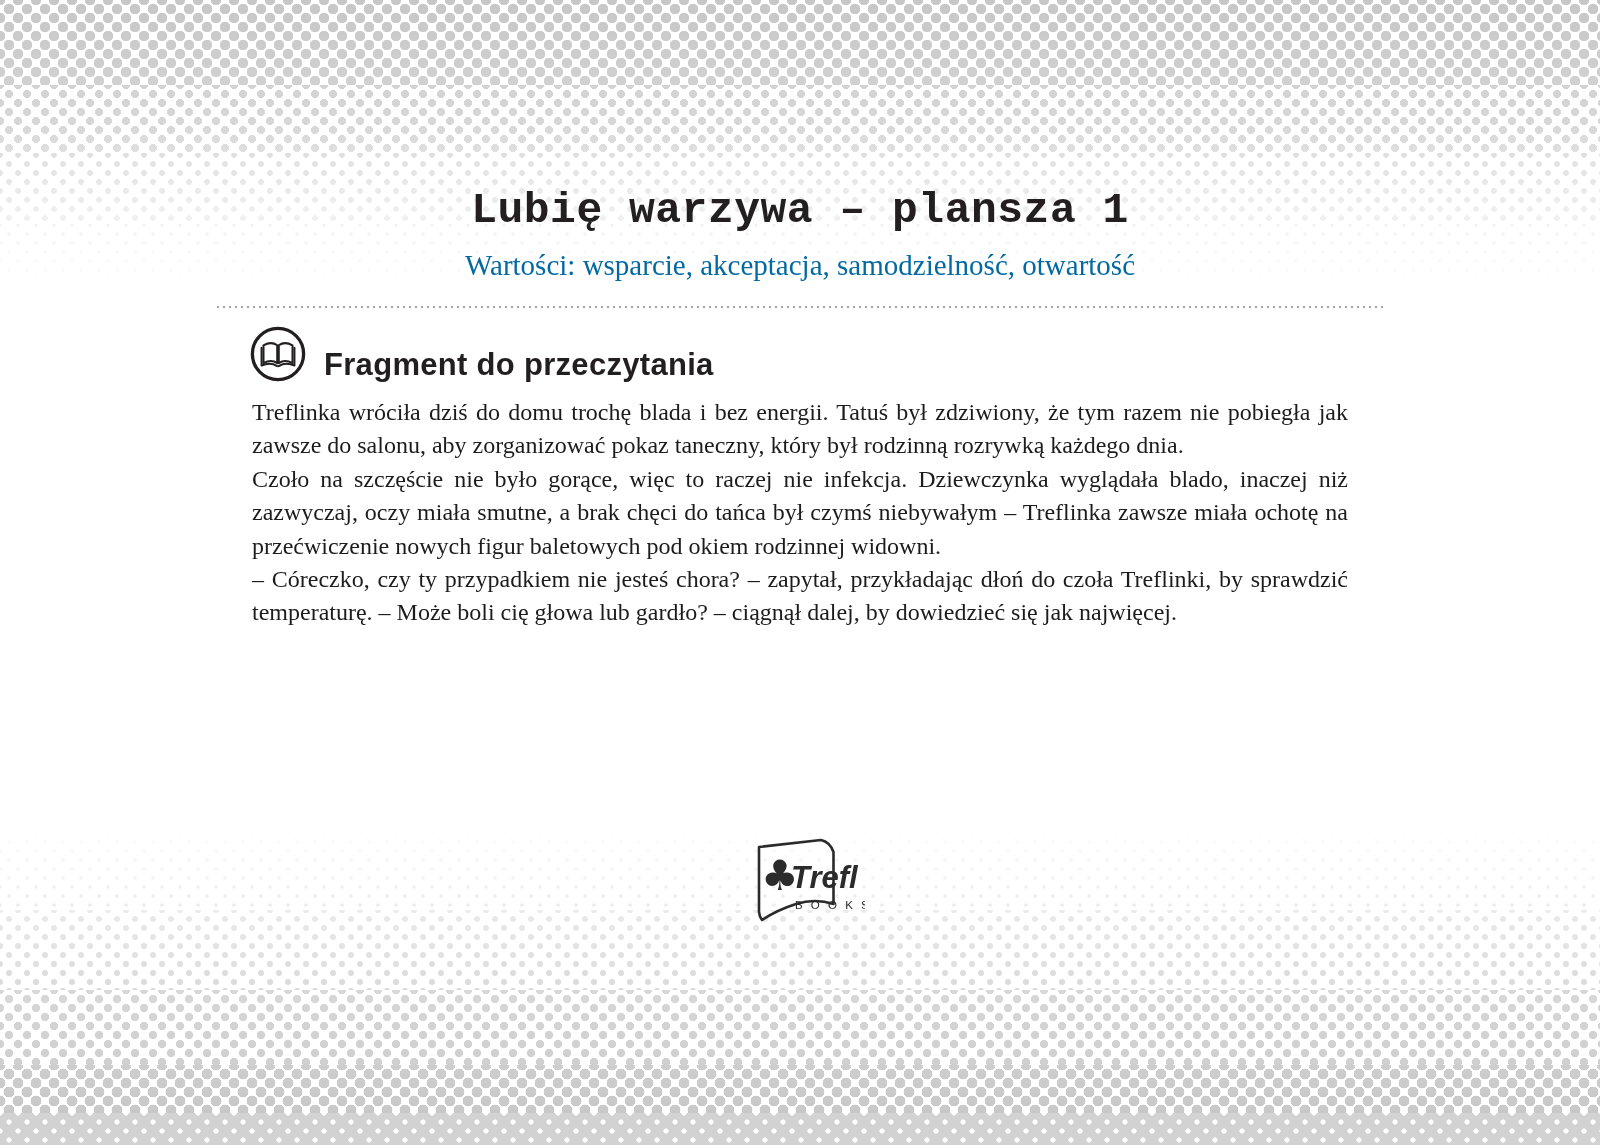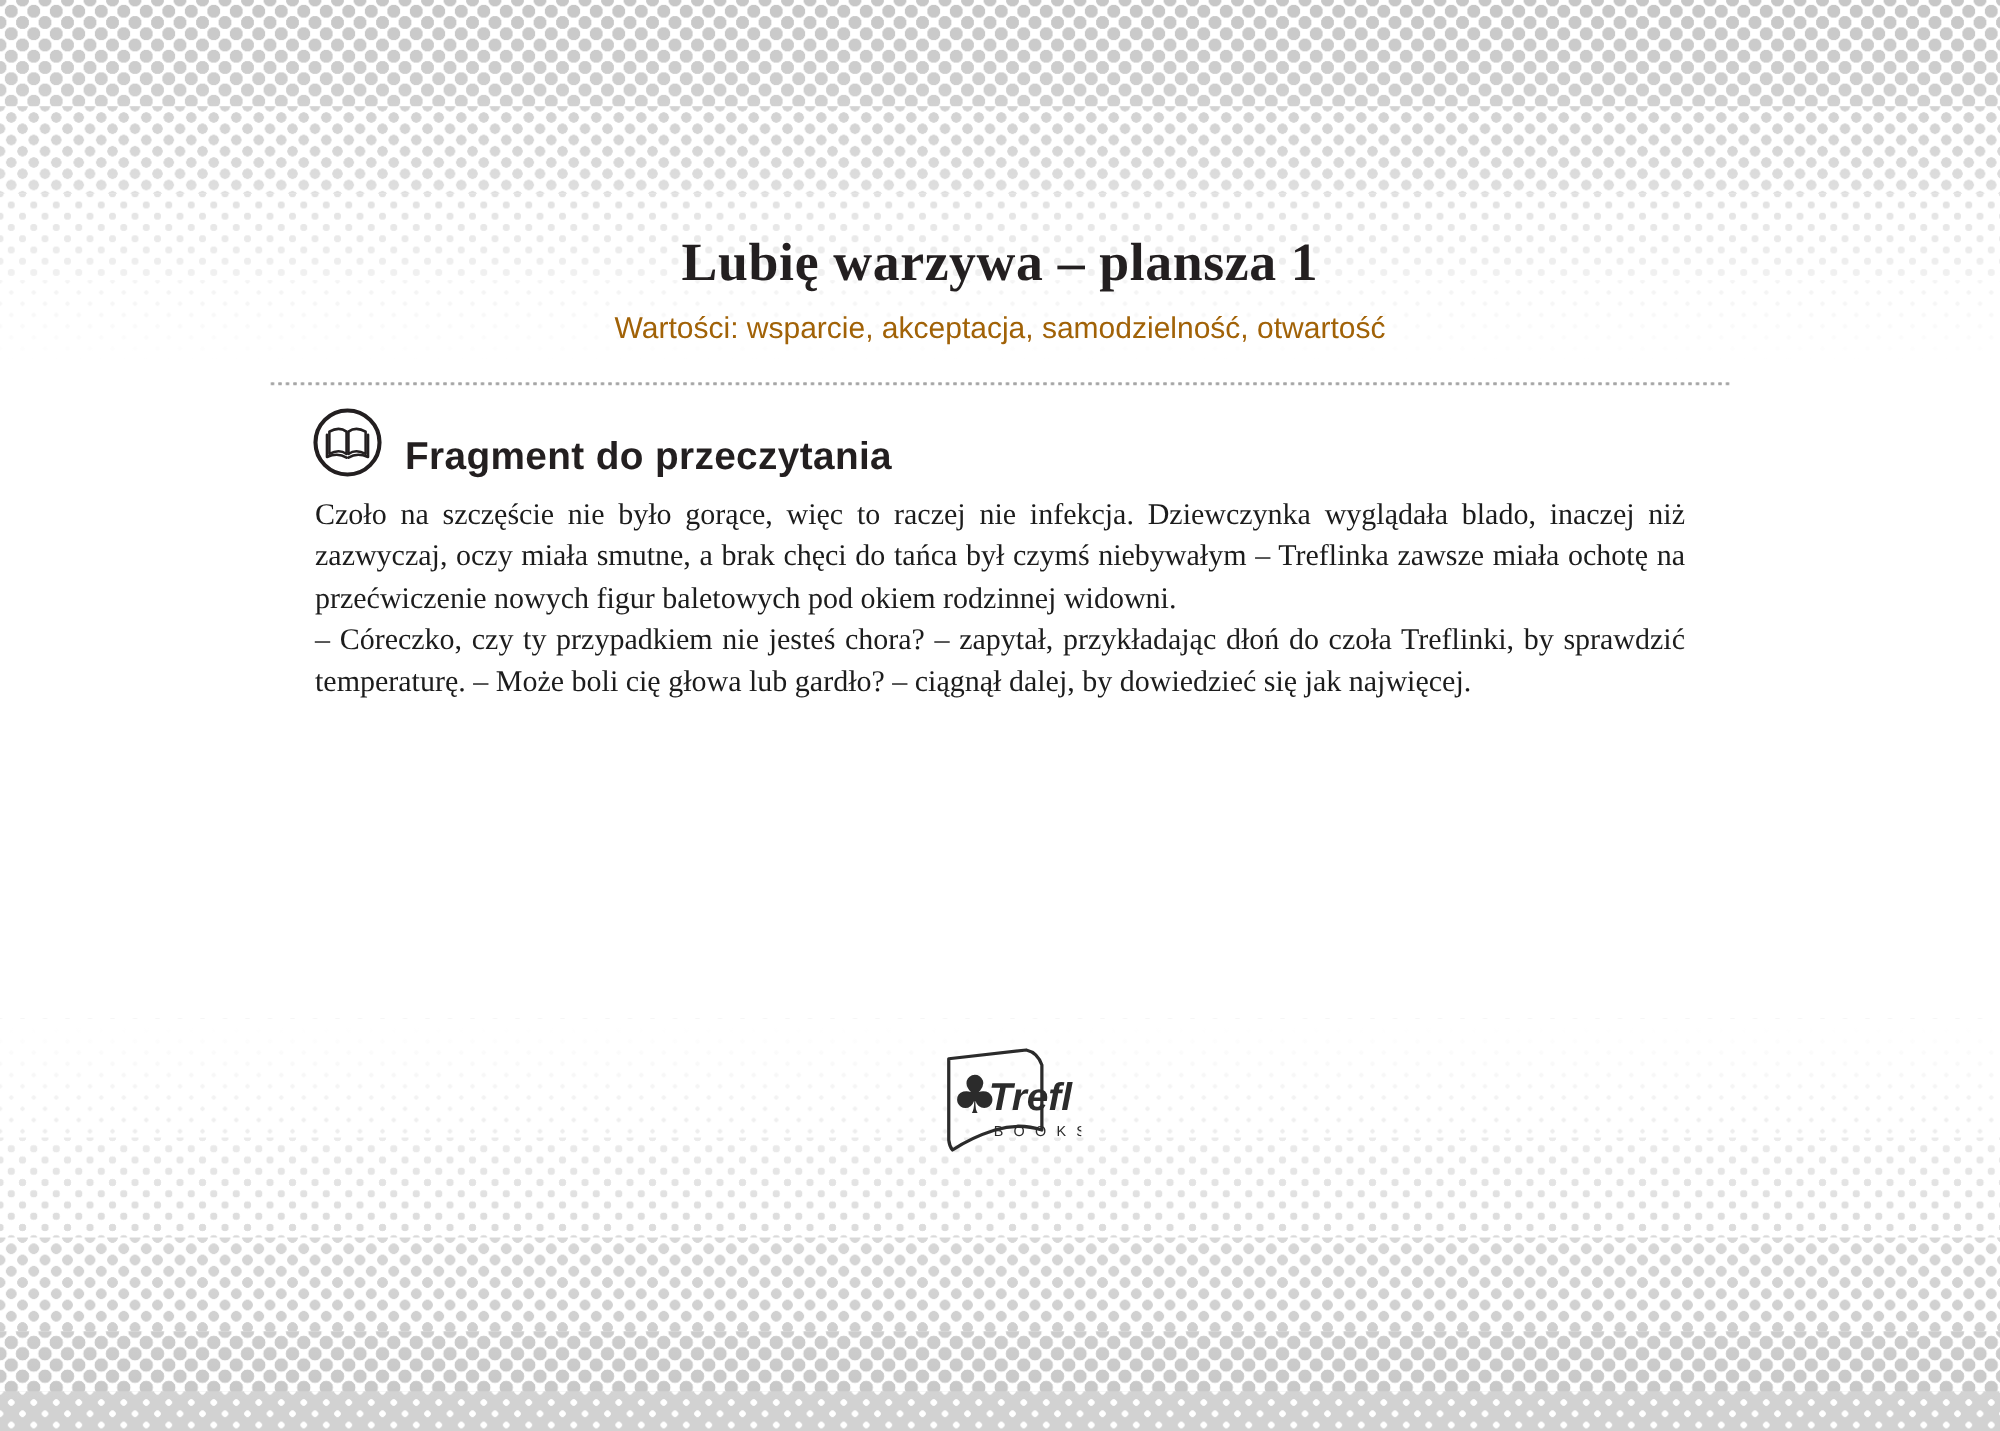--- a/index.html
+++ b/index.html
@@ -60,29 +60,29 @@
   .ht-bottom .fade { position: absolute; inset: 0;
     background: linear-gradient(to top, rgba(255,255,255,0) 6%,
       rgba(255,255,255,0.25) 45%, rgba(255,255,255,0.7) 78%, #ffffff 98%); }
 
   
   .content { position: absolute; inset: 0; z-index: 1; }
 
   .page-title {
     position: absolute; top: 186px; left: 0; width: 100%;
     text-align: center;
-    font-family: Liberation Serif, serif;
+    font-family: Liberation Mono, monospace;
     font-weight: bold; font-size: 43px; letter-spacing: 0.5px;
     color: #231f20; margin: 0;
   }
   .page-subtitle {
     position: absolute; top: 249px; left: 0; width: 100%;
     text-align: center;
-    font-family: Liberation Sans, sans-serif;
-    font-size: 24px; color: #a16207; margin: 0;
+    font-family: Liberation Serif, serif;
+    font-size: 29px; color: #0369a1; margin: 0;
   }
   .divider {
     position: absolute; top: 305px; left: 215px; width: 1170px; height: 4px;
     background-image: radial-gradient(circle, #a6a6a6 1.3px, transparent 1.6px);
     background-size: 6px 4px; background-position: 0 0;
   }
 
   .section-head {
     position: absolute; top: 325px; left: 249px;
     display: flex; align-items: flex-end; gap: 17px;
@@ -139,20 +139,21 @@
           <circle cx="30" cy="30" r="26.5" stroke-width="3.4"></circle>
           <path d="M15 21 Q23 16.5 29.2 21 L29.2 39.5 Q23 35 15 39.5 Z" stroke-width="2.1" stroke-linejoin="round"></path>
           <path d="M45 21 Q37 16.5 30.8 21 L30.8 39.5 Q37 35 45 39.5 Z" stroke-width="2.1" stroke-linejoin="round"></path>
           <path d="M13 23.5 L13 42 Q22 38 29.2 42.5 M47 23.5 L47 42 Q38 38 30.8 42.5" stroke-width="2.1" stroke-linejoin="round" stroke-linecap="round"></path>
         </svg>
       </span>
       <h2 class="section-title">Fragment do przeczytania</h2>
     </div>
 
     <div class="story">
+        <p>Treflinka wróciła dziś do domu trochę blada i bez energii. Tatuś był zdziwiony, że tym razem nie pobiegła jak zawsze do salonu, aby zorganizować pokaz taneczny, który był rodzinną rozrywką każdego dnia.</p>
         <p>Czoło na szczęście nie było gorące, więc to raczej nie infekcja. Dziewczynka wyglądała blado, inaczej niż zazwyczaj, oczy miała smutne, a brak chęci do tańca był czymś niebywałym – Treflinka zawsze miała ochotę na przećwiczenie nowych figur baletowych pod okiem rodzinnej widowni.</p>
         <p>– Córeczko, czy ty przypadkiem nie jesteś chora? – zapytał, przykładając dłoń do czoła Treflinki, by sprawdzić temperaturę. – Może boli cię głowa lub gardło? – ciągnął dalej, by dowiedzieć się jak najwięcej.</p>
       </div>
 
     <div class="brand-logo">
       <svg viewBox="0 0 130 98">
         <path d="M24 13 L86 6 Q95 8 98.5 18 L98.5 70 Q80 64 61 70 Q42 76 27 86 Q24.5 83 24 78 Z" fill="none" stroke="#2b2b2b" stroke-width="2.6" stroke-linejoin="round"></path>
         <text x="26" y="56" font-family="DejaVu Sans, sans-serif" font-size="42" fill="#2b2b2b">♣</text>
         <text x="56" y="54" font-family="Liberation Sans, sans-serif" font-style="italic" font-weight="bold" font-size="31" fill="#2b2b2b">Trefl</text>
         <text x="60" y="75" font-family="Liberation Sans, sans-serif" font-size="11.5" letter-spacing="2.5" fill="#2b2b2b">B O O K S</text>

